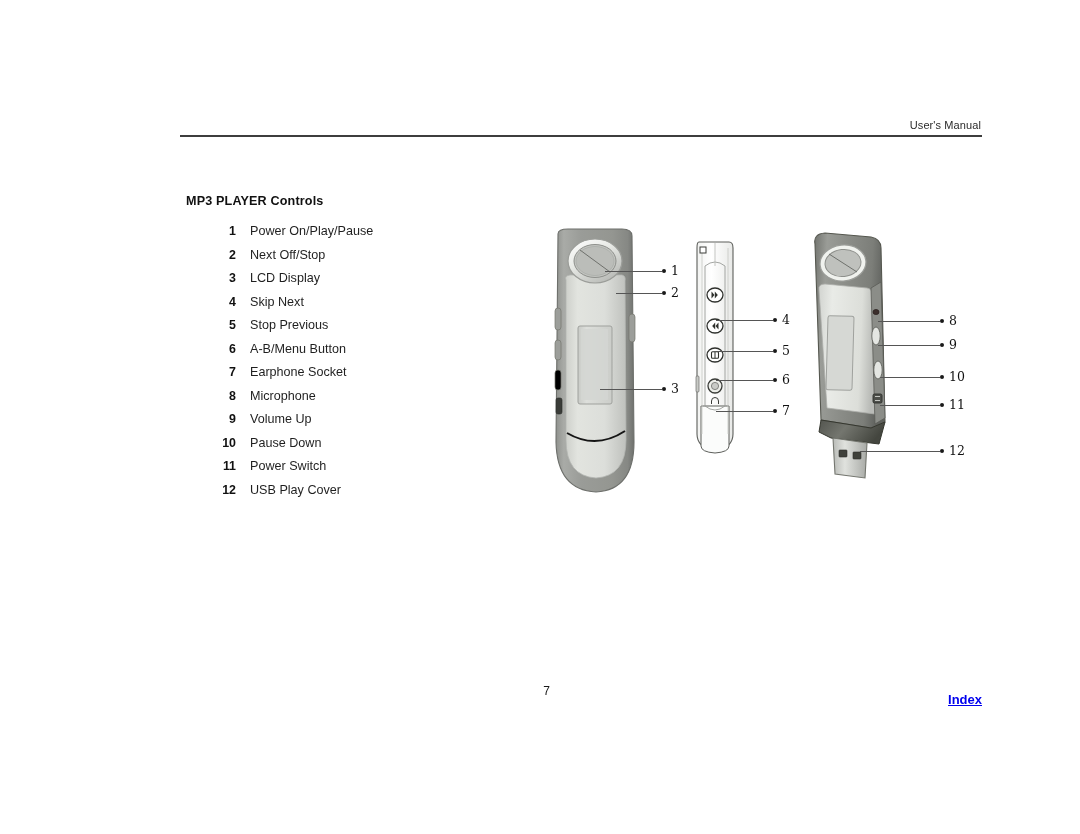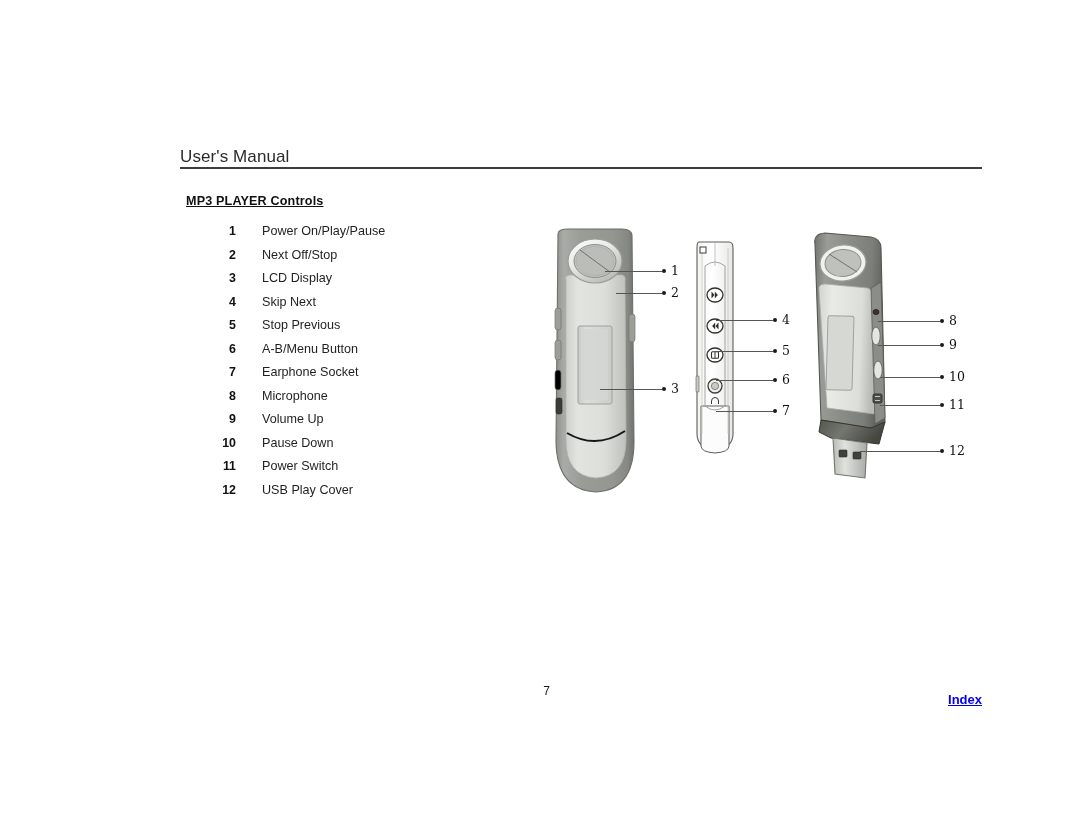--- a/index.html
+++ b/index.html
@@ -17,45 +17,43 @@
   }
 
   
   #header-area {
     position: absolute;
     left: 180px;
     top: 118px;
     width: 802px;
   }
   #header-title {
-    text-align: left;
-    font-size: 17px;
+    text-align: right;
+    font-size: 11px;
     color: #2b2b2b;
     letter-spacing: 0.1px;
     line-height: 14px;
     padding-right: 1px;
-    margin-top: 32px;
   }
   #header-rule {
     margin-top: 3px;
     height: 2px;
     background: #3d3d3d;
     width: 100%;
   }
 
   
   #section-title {
     position: absolute;
     left: 186px;
     top: 194px;
     font-size: 12.6px;
     font-weight: bold;
     color: #111;
     letter-spacing: 0.15px;
-    text-decoration: underline;
   }
 
   
   #controls-list {
     position: absolute;
     left: 206px;
     top: 224px;
     width: 300px;
   }
   .control-row {
@@ -65,21 +63,21 @@
   }
   .control-num {
     width: 30px;
     text-align: right;
     font-size: 12.4px;
     font-weight: bold;
     color: #111;
     flex: 0 0 30px;
   }
   .control-label {
-    margin-left: 26px;
+    margin-left: 14px;
     font-size: 12.6px;
     color: #1f1f1f;
     white-space: nowrap;
   }
 
   
   #figure-area {
     position: absolute;
     left: 520px;
     top: 228px;

